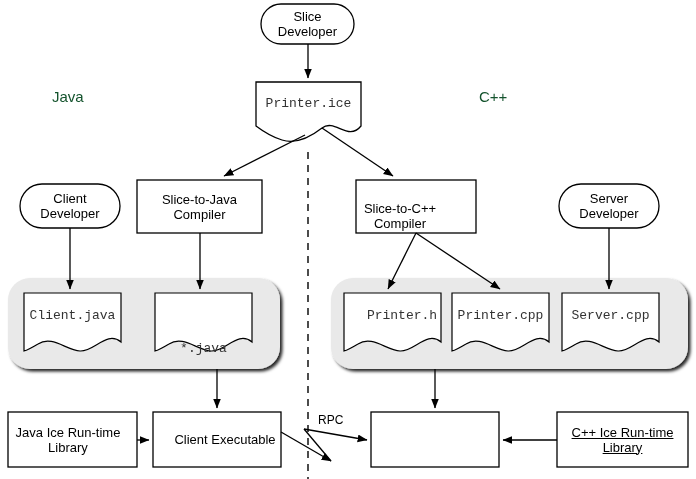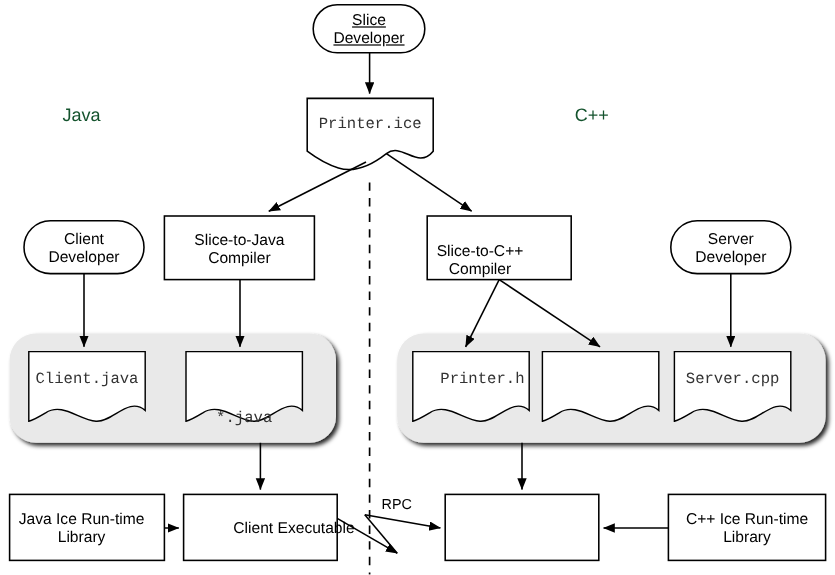--- a/index.html
+++ b/index.html
@@ -150,21 +150,21 @@
         <path d="M281,432 L331,461" stroke="#000000" stroke-width="1.3" marker-end="url(#arrow)"></path>
         <path d="M331,461 L304,429" stroke="#000000" stroke-width="1.3"></path>
         <path d="M304,429 L367,440" stroke="#000000" stroke-width="1.3" marker-end="url(#arrow)"></path>
       </g>
     </g>
   </svg>
 
   <div class="side-label" style="left:52px; top:88px;">Java</div>
   <div class="side-label" style="left:479px; top:88px;">C++</div>
 
-  <div class="node-label" style="left:261px; top:4px; width:93px; height:40px;text-decoration:underline;">Slice
+  <div class="node-label" style="left:261px; top:4px; width:93px; height:40px;">Slice
 Developer</div>
 
   <div class="node-label mono-label" style="left:256px; top:82px; width:105px; height:42px;">Printer.ice</div>
 
   <div class="node-label" style="left:20px; top:184px; width:100px; height:44px;">Client
 Developer</div>
 
   <div class="node-label" style="left:137px; top:180px; width:125px; height:53px;">Slice-to-Java
 Compiler</div>
 
@@ -173,27 +173,28 @@
 
   <div class="node-label" style="left:559px; top:184px; width:100px; height:44px;">Server
 Developer</div>
 
   <div class="node-label mono-label" style="left:24px; top:293px; width:97px; height:45px;">Client.java</div>
 
   <div class="node-label mono-label" style="left:155px; top:278px; width:97px; height:45px;margin-top:48px;">*.java</div>
 
   <div class="node-label mono-label" style="left:344px; top:293px; width:116px; height:45px;">Printer.h</div>
 
+  <div class="node-label mono-label" style="left:452px; top:293px; width:97px; height:45px;">Printer.cpp</div>
 
   <div class="node-label mono-label" style="left:562px; top:293px; width:97px; height:45px;">Server.cpp</div>
 
   <div class="node-label" style="left:8px; top:412px; width:120px; height:55px;">Java Ice Run-time
 Library</div>
 
-  <div class="node-label" style="left:153px; top:412px; width:144px; height:55px;padding-left:20px;">Client Executable</div>
-
-
-  <div class="node-label" style="left:557px; top:412px; width:131px; height:55px;">C++ Ice Run-time
+  <div class="node-label" style="left:153px; top:412px; width:144px; height:55px;">Client Executable</div>
+
+
+  <div class="node-label" style="left:557px; top:412px; width:131px; height:55px;text-decoration:underline;">C++ Ice Run-time
 Library</div>
 
   <div class="rpc-label" style="left:318px; top:413px;">RPC</div>
 
 </div>
 
 </body></html>

